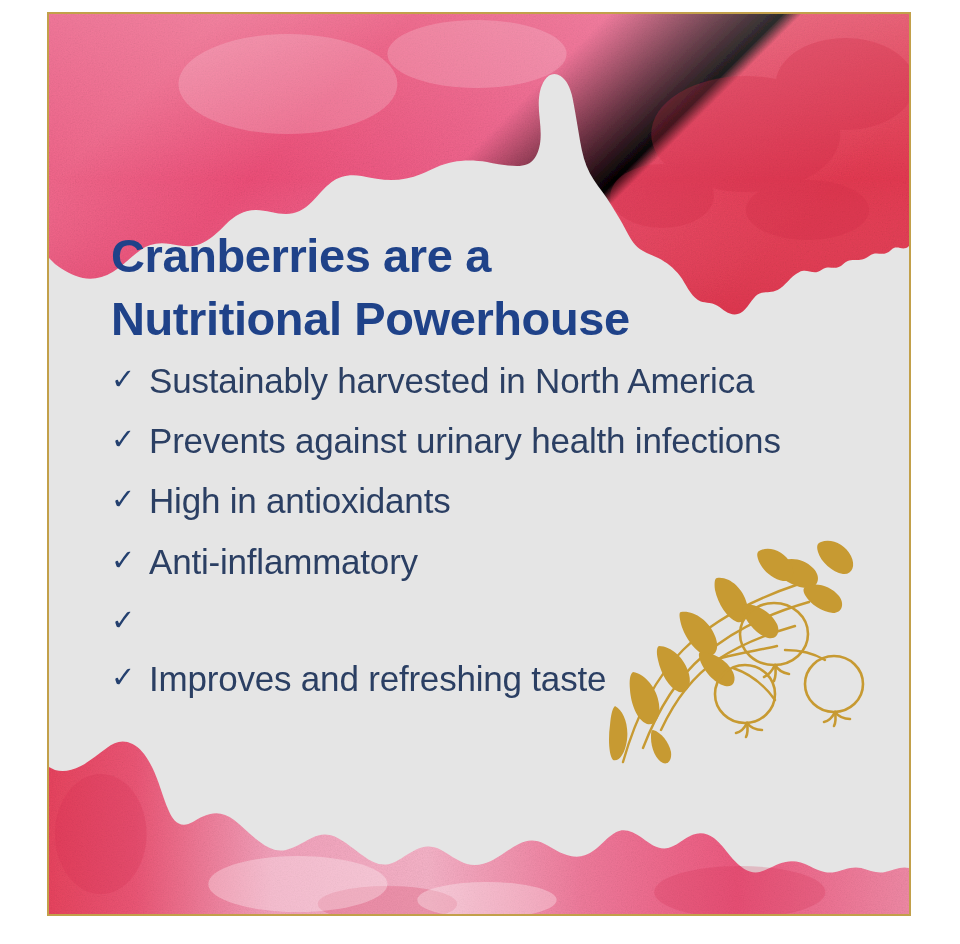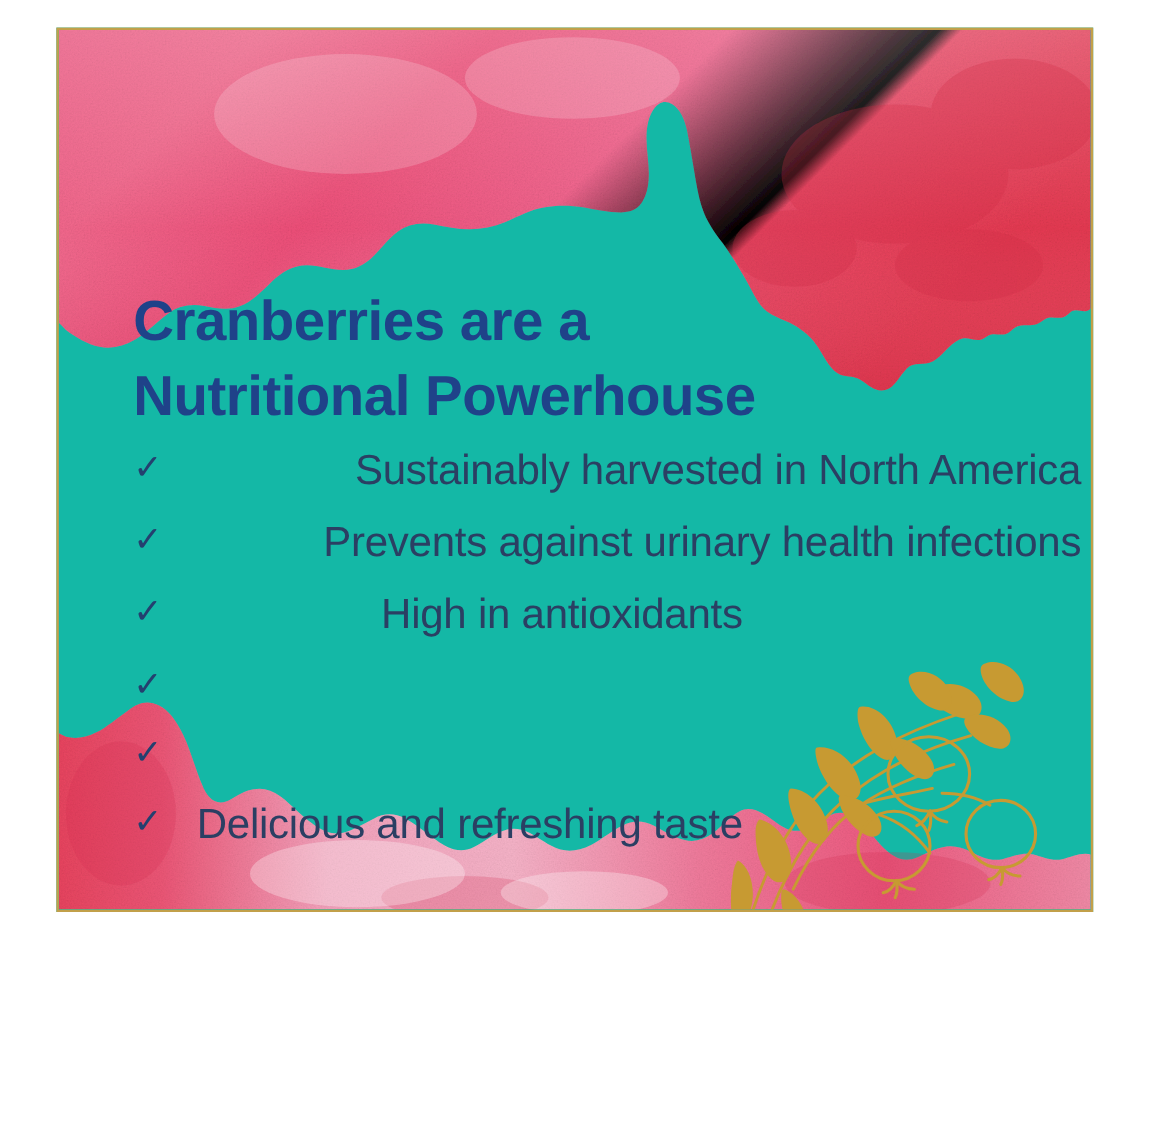--- a/index.html
+++ b/index.html
@@ -20,26 +20,26 @@
     position: relative;
     width: 960px;
     height: 944px;
     background: #ffffff;
   }
 
   
   #card {
     position: absolute;
     left: 47px;
-    top: 23px;
+    top: 12px;
     width: 864px;
-    height: 737px;
+    height: 904px;
     box-sizing: border-box;
     border: 2px solid #c2a04a;
-    background: #14b8a6;
+    background: #e5e5e5;
     overflow: hidden;
   }
 
   
   .wash {
     position: absolute;
     left: 0;
     width: 100%;
     pointer-events: none;
   }
@@ -96,21 +96,20 @@
     flex: 0 0 auto;
     width: 38px;
     color: #24406f;
     font-size: 29px;
     line-height: 1.98;
     font-weight: 500;
   }
   .benefit-text {
     flex: 1 1 auto;
     max-width: 470px;
-    text-align: right;
   }
   
   #benefits li.wide .benefit-text { max-width: 760px; }
 
   
   #botanical {
     position: absolute;
     left: 560px;
     top: 520px;
     width: 280px;
@@ -343,29 +342,30 @@
           <span class="benefit-text">Prevents against urinary health infections</span>
         </li>
 
         <li>
           <span class="check">✓</span>
           <span class="benefit-text">High in antioxidants</span>
         </li>
 
         <li>
           <span class="check">✓</span>
+          <span class="benefit-text">Anti-inflammatory</span>
         </li>
 
         <li>
           <span class="check">✓</span>
         </li>
 
         <li>
           <span class="check">✓</span>
-          <span class="benefit-text">Delicious and refreshing taste</span>
+          <span class="benefit-text">Improves and refreshing taste</span>
         </li>
 
       </ul>
 
       <div id="botanical">
         <svg viewBox="0 0 280 235" aria-hidden="true">
           <g fill="none" stroke="#c79a32" stroke-width="2.4" stroke-linecap="round" stroke-linejoin="round">
 
             <path d="M14,228 C26,186 44,146 74,116 C104,86 142,66 190,50"></path>
 

